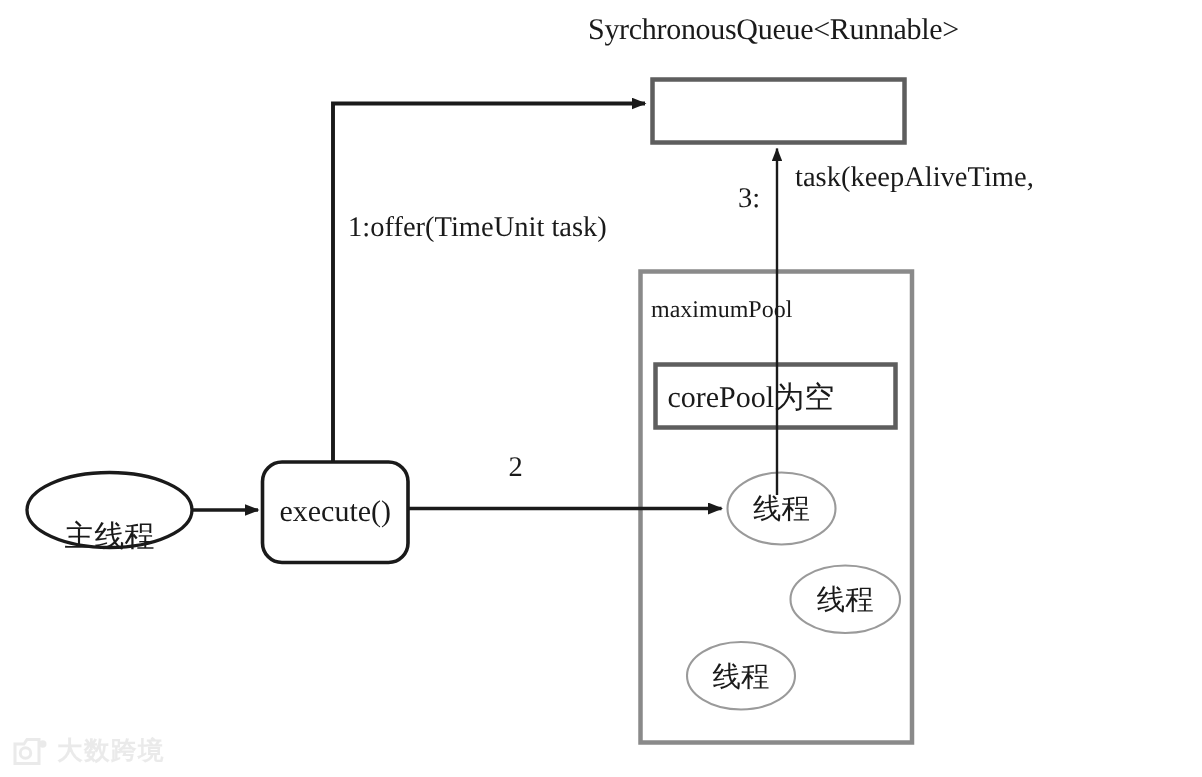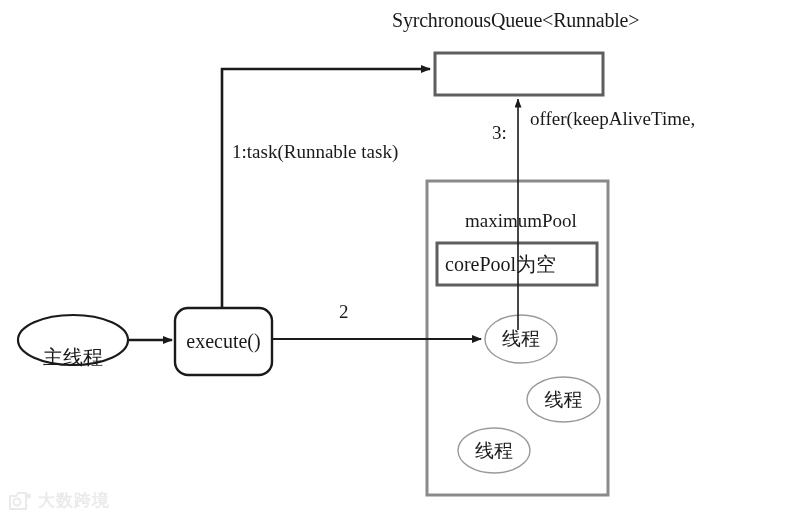--- a/index.html
+++ b/index.html
@@ -60,23 +60,22 @@
     top: 143px;
     font-size: 19px;
   }
   #edge-2-label {
     left: 339px;
     top: 300px;
     font-size: 19px;
   }
   #maximum-pool-label {
     left: 434px;
-    top: 209px;
-    font-size: 19px;
-    margin-left: 31px;
+    top: 197px;
+    font-size: 16px;
   }
   .cjk {
     font-family: "DejaVu Sans", "Liberation Sans", sans-serif;
   }
   
   .node-text {
     position: absolute;
     display: flex;
     align-items: center;
     justify-content: center;
@@ -153,25 +152,25 @@
 
     <path d="M222,308 L222,69 L430,69" fill="none" stroke="#1a1a1a" stroke-width="2.6" marker-end="url(#arrow-dark)"></path>
 
     <line x1="272" y1="339" x2="481" y2="339" stroke="#1a1a1a" stroke-width="2.2" marker-end="url(#arrow-dark)"></line>
 
     <line x1="518" y1="330" x2="518" y2="99" stroke="#1a1a1a" stroke-width="1.6" marker-end="url(#arrow-thin)"></line>
   </svg>
 
   <div class="lbl" id="queue-title">SyrchronousQueue&lt;Runnable&gt;</div>
 
-  <div class="lbl" id="offer-label">1:task(Runnable task)</div>
+  <div class="lbl" id="offer-label">1:offer(TimeUnit task)</div>
 
   <div class="lbl" id="poll-number">3:</div>
 
-  <div class="lbl" id="poll-line1">offer(keepAliveTime,</div>
+  <div class="lbl" id="poll-line1">task(keepAliveTime,</div>
 
 
   <div class="lbl" id="edge-2-label">2</div>
 
   <div class="lbl" id="maximum-pool-label">maximumPool</div>
 
   <div class="node-text cjk" id="main-thread-text">主线程</div>
 
   <div class="node-text" id="execute-text">execute()</div>
 

